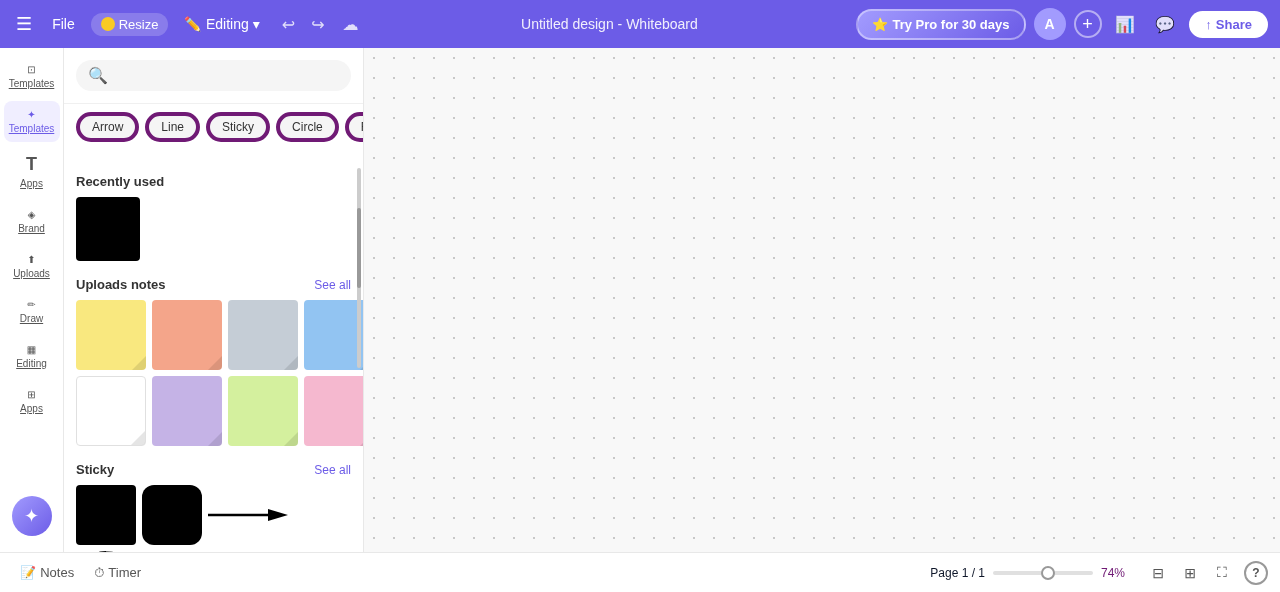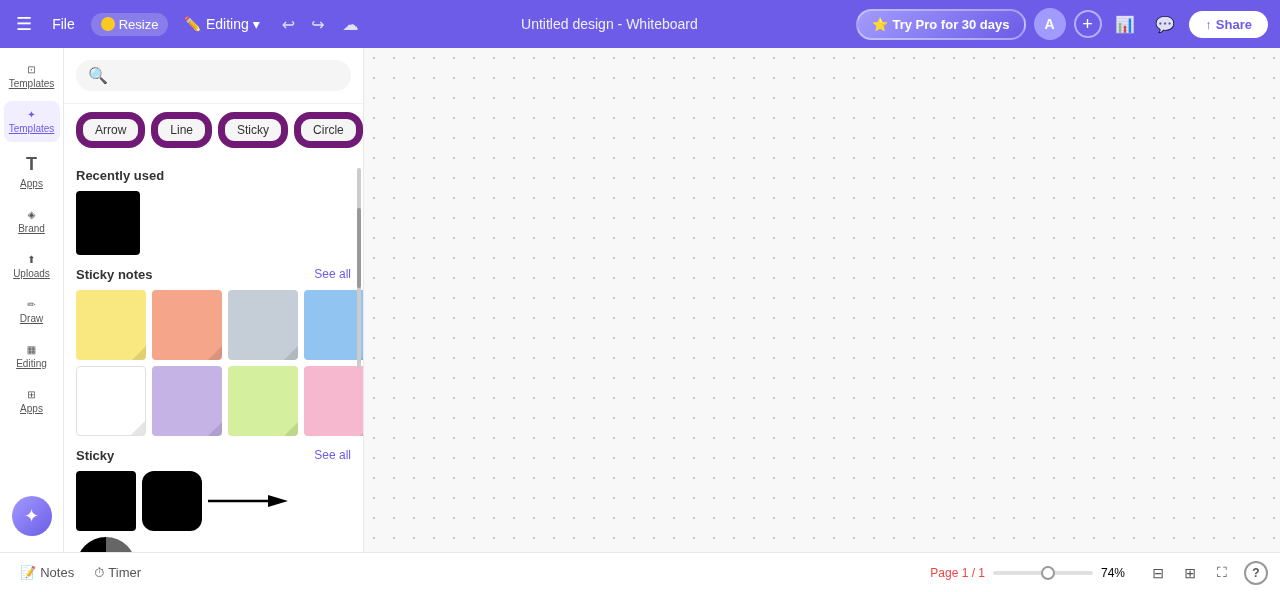--- a/index.html
+++ b/index.html
@@ -135,33 +135,33 @@
     .search-input-wrap input {
       border: none; background: none; font-size: 13px; color: #333; outline: none; flex: 1;
     }
 
     .filter-chips {
       display: flex; gap: 6px; padding: 8px 12px; overflow-x: auto;
       scrollbar-width: none;
     }
     .filter-chips::-webkit-scrollbar { display: none; }
     .chip {
-      background: #f5f5f5; border: 7px solid #701a75; border-radius: 16px;
+      background: #f5f5f5; border: 4px solid #701a75; border-radius: 16px;
       padding: 4px 12px; font-size: 12px; color: #333; cursor: pointer; white-space: nowrap;
     }
 
     .panel-scroll {
       overflow-y: auto;
       flex: 1;
       padding: 8px 12px;
     }
 
     .section-header {
-      display: flex; justify-content: space-between; align-items: flex-start;
-      margin-bottom: 8px; margin-top: 4px;
+      display: flex; justify-content: space-between; align-items: flex-end;
+      margin-bottom: 8px; margin-top: 16px;
     }
     .section-title { font-size: 13px; font-weight: 600; color: #333; }
     .see-all { font-size: 12px; color: #6c5ce7; cursor: pointer; }
 
     .recently-used { margin-bottom: 12px; }
     .recent-item {
       width: 64px; height: 64px; background: #000; border-radius: 4px; cursor: pointer;
     }
 
     .sticky-grid {
@@ -209,33 +209,33 @@
       flex-shrink: 0;
     }
     .bottombar-left { display: flex; align-items: center; gap: 4px; }
     .bottombar-right { margin-left: auto; display: flex; align-items: center; gap: 8px; }
 
     .notes-btn, .timer-btn {
       display: flex; align-items: center; gap: 4px; font-size: 13px;
       color: #555; cursor: pointer; padding: 4px 8px; border-radius: 4px;
     }
 
-    .page-info { font-size: 12px; color: #ef4444; }
+    .page-info { font-size: 12px; color: #0f172a; }
     .zoom-slider-wrap {
       display: flex; align-items: center; gap: 6px;
     }
     .zoom-slider {
       width: 100px; height: 4px; background: #e0e0e0; border-radius: 2px; position: relative;
     }
     .zoom-thumb {
       width: 14px; height: 14px; background: white; border: 2px solid #999;
       border-radius: 50%; position: absolute; top: -5px; left: 55%;
       transform: translateX(-50%);
     }
-    .zoom-pct { font-size: 12px; color: #000000; min-width: 35px; }
+    .zoom-pct { font-size: 12px; color: #701a75; min-width: 35px; }
     .view-btns { display: flex; gap: 4px; }
     .view-btn {
       width: 28px; height: 28px; border: none; background: none; color: #555;
       cursor: pointer; border-radius: 4px; font-size: 14px;
       display: flex; align-items: center; justify-content: center;
     }
     .help-btn {
       width: 24px; height: 24px; border-radius: 50%; border: 2px solid #999;
       background: none; color: #555; font-size: 12px; font-weight: 700;
       cursor: pointer; display: flex; align-items: center; justify-content: center;
@@ -342,21 +342,21 @@
     <div class="panel-scroll">
 
       <div class="section-header">
         <span class="section-title">Recently used</span>
       </div>
       <div class="recently-used">
         <div class="recent-item"></div>
       </div>
 
       <div class="section-header">
-        <span class="section-title">Sticky notes</span>
+        <span class="section-title">Uploads notes</span>
         <span class="see-all">See all</span>
       </div>
       <div class="sticky-grid">
         <div class="sticky-note" style="background:#f9e87f;"></div>
         <div class="sticky-note" style="background:#f4a58a;"></div>
         <div class="sticky-note" style="background:#c5cdd6;"></div>
         <div class="sticky-note" style="background:#92c4f2;"></div>
         <div class="sticky-note" style="background:#ffffff; border:1px solid #e0e0e0;"></div>
         <div class="sticky-note" style="background:#c5b3e6;"></div>
         <div class="sticky-note" style="background:#d4f09e;"></div>

